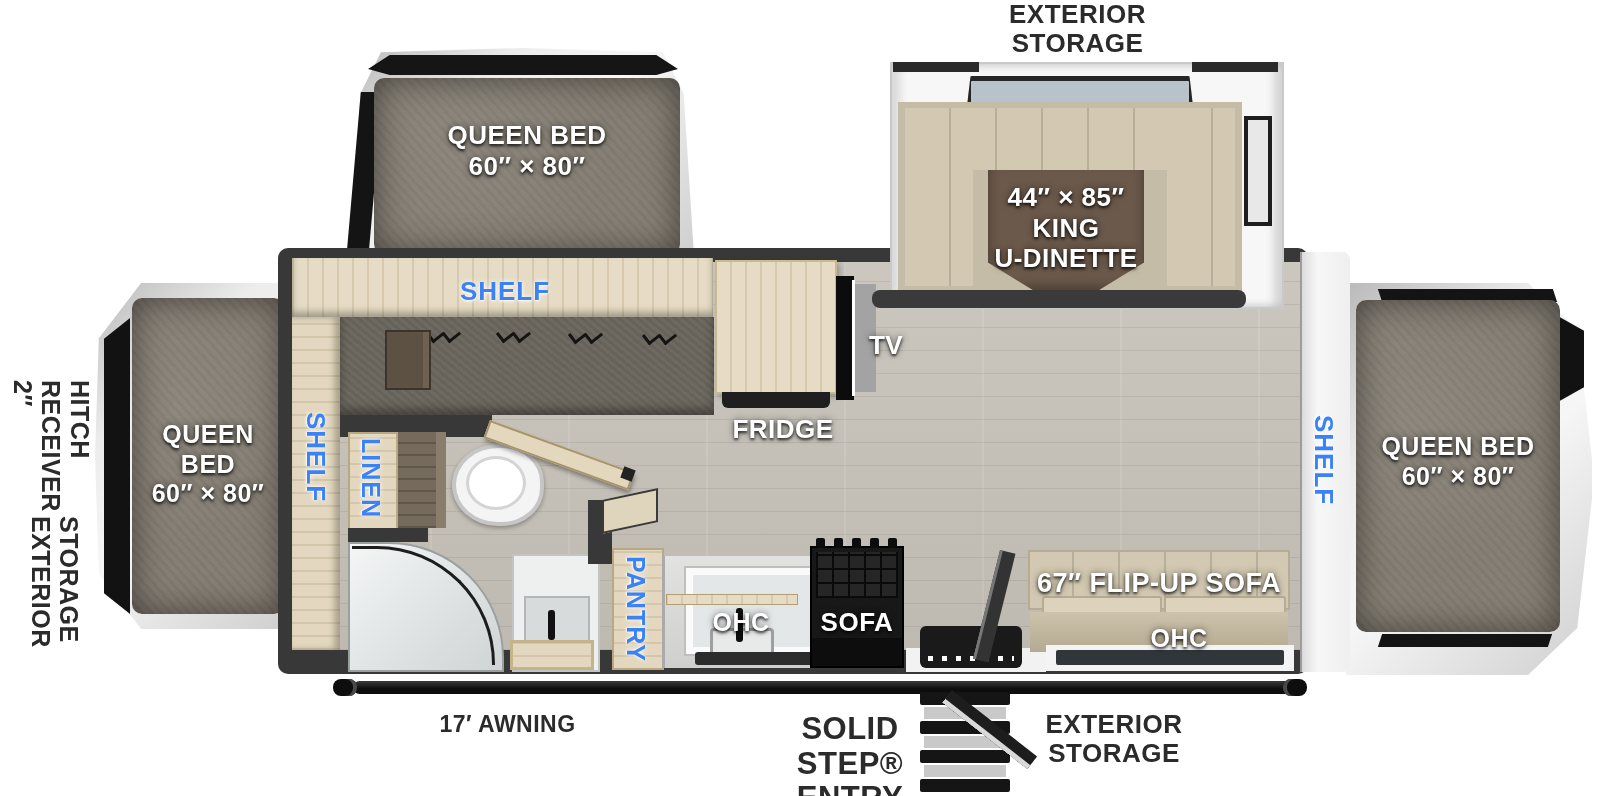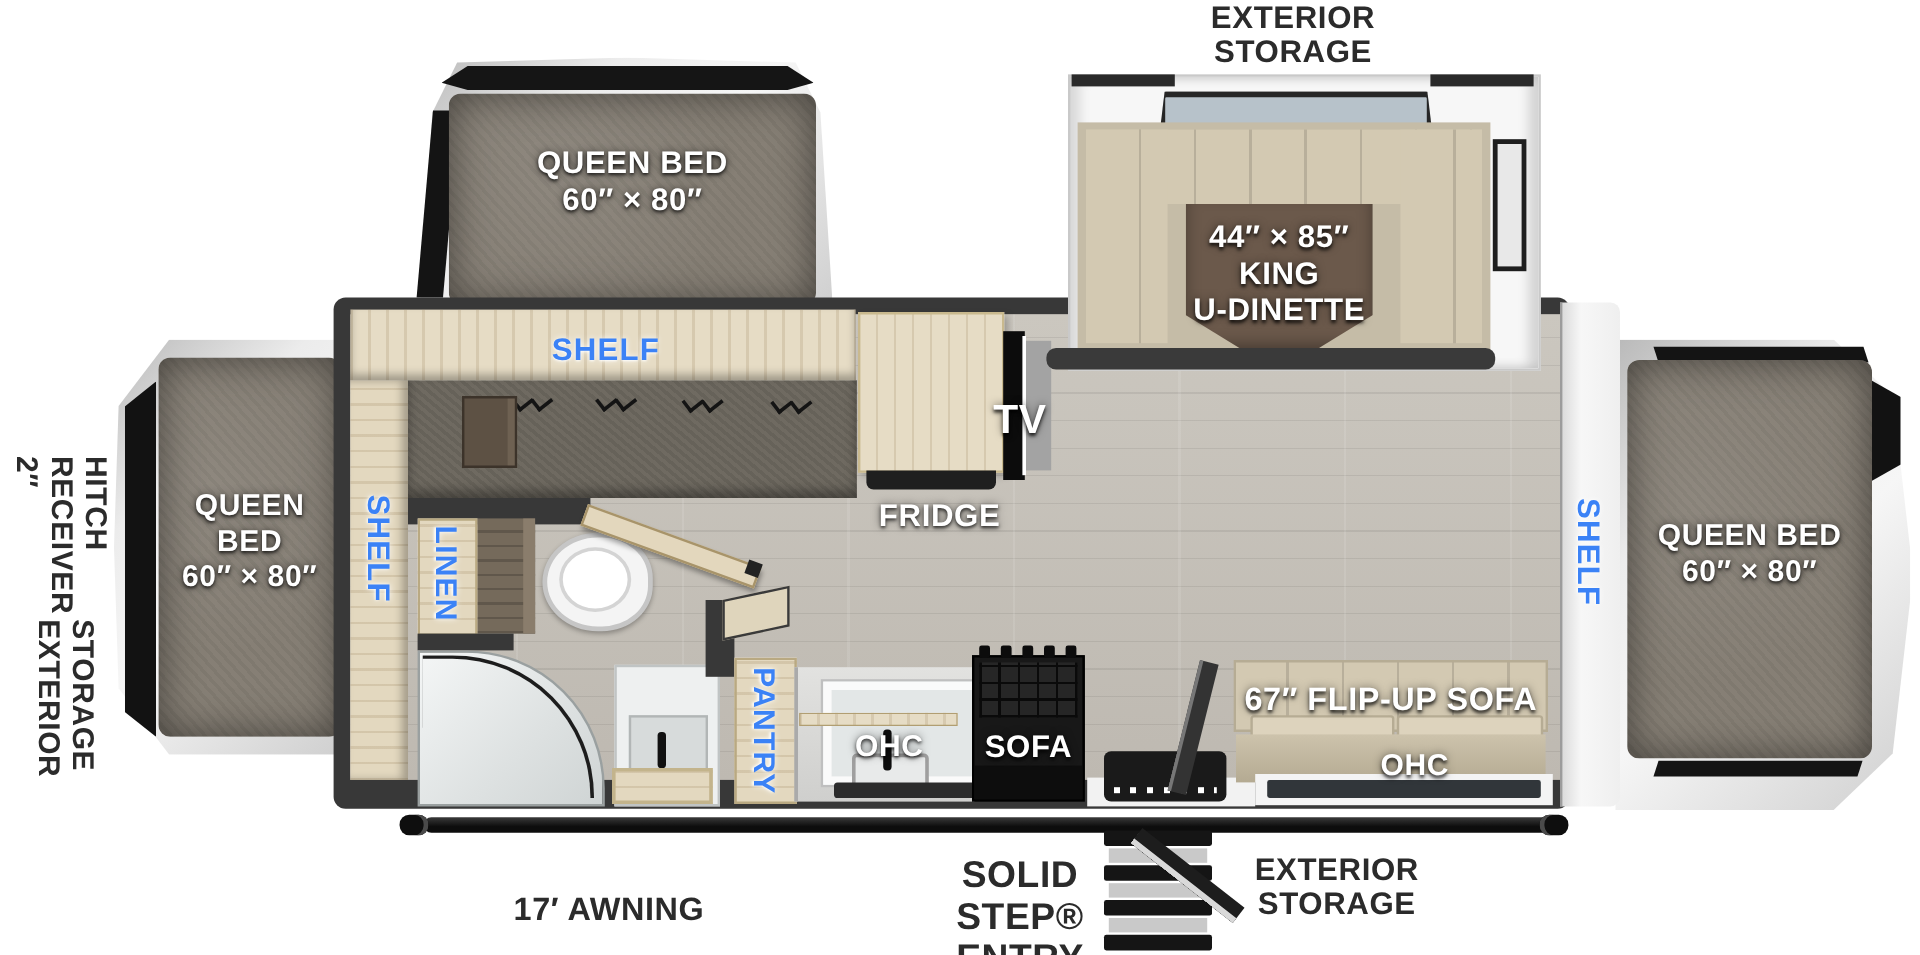--- a/index.html
+++ b/index.html
@@ -46,36 +46,36 @@
 
   <div class="abs lbl-dark pre v" style="left:8px;top:380px;width:86px;height:170px;font-size:25px;line-height:1.14;text-align:left;">2″
 RECEIVER
 HITCH</div>
   <div class="abs lbl-dark pre v" style="left:26px;top:516px;width:64px;height:160px;font-size:25px;line-height:1.14;text-align:left;">EXTERIOR
 STORAGE</div>
   <div class="abs lbl-dark pre" style="left:985px;top:0px;width:185px;font-size:26px;">EXTERIOR
 STORAGE</div>
   <div class="abs lbl-dark pre" style="left:1023px;top:710px;width:182px;font-size:26px;">EXTERIOR
 STORAGE</div>
-  <div class="abs lbl-dark" style="left:425px;top:744px;width:165px;font-size:27px;">17′ AWNING</div>
+  <div class="abs lbl-dark" style="left:425px;top:712px;width:165px;font-size:23px;">17′ AWNING</div>
   <div class="abs lbl-dark pre" style="left:790px;top:712px;width:120px;font-size:31px;line-height:1.12;">SOLID
 STEP®
 ENTRY</div>
 
   <div class="abs silver" style="left:350px;top:48px;width:344px;height:208px;clip-path:polygon(0 100%,3% 22%,9% 2%,50% 0,91% 2%,97% 22%,100% 100%);"></div>
   <div class="abs" style="left:368px;top:55px;width:310px;height:20px;background:#151515;clip-path:polygon(0 70%,7% 0,93% 0,100% 70%,93% 100%,7% 100%);"></div>
   <div class="abs" style="left:354px;top:92px;width:22px;height:156px;background:#141414;transform:skewX(-5deg);"></div>
   <div class="abs mattress" style="left:374px;top:78px;width:306px;height:176px;"></div>
   <div class="abs lbl-light pre" style="left:374px;top:120px;width:306px;font-size:26px;">QUEEN BED
 60″ × 80″</div>
 
   <div class="abs silver" style="left:95px;top:283px;width:192px;height:346px;clip-path:polygon(24% 0,100% 0,100% 100%,24% 100%,2% 84%,0 50%,2% 16%);"></div>
   <div class="abs" style="left:104px;top:318px;width:26px;height:296px;background:#121212;clip-path:polygon(0 7%,100% 0,100% 100%,0 93%);"></div>
   <div class="abs mattress" style="left:132px;top:298px;width:152px;height:316px;"></div>
-  <div class="abs lbl-light pre" style="left:132px;top:407px;width:152px;font-size:25px;">QUEEN
+  <div class="abs lbl-light pre" style="left:132px;top:420px;width:152px;font-size:25px;">QUEEN
 BED
 60″ × 80″</div>
 
   <div class="abs silver" style="left:1346px;top:283px;width:246px;height:392px;clip-path:polygon(0 0,74% 0,94% 12%,100% 45%,100% 55%,94% 88%,74% 100%,0 100%);"></div>
   <div class="abs" style="left:1380px;top:289px;width:175px;height:13px;background:#141414;transform:skewX(18deg);"></div>
   <div class="abs" style="left:1380px;top:634px;width:170px;height:13px;background:#141414;transform:skewX(-18deg);"></div>
   <div class="abs" style="left:1556px;top:315px;width:28px;height:88px;background:#121212;clip-path:polygon(0 0,100% 18%,100% 82%,0 100%);"></div>
   <div class="abs mattress" style="left:1356px;top:300px;width:204px;height:332px;"></div>
   <div class="abs lbl-light pre" style="left:1356px;top:432px;width:204px;font-size:25px;">QUEEN BED
 60″ × 80″</div>
@@ -154,21 +154,21 @@
   <div class="abs lbl-light" style="left:1030px;top:568px;width:258px;font-size:27px;">67″ FLIP-UP SOFA</div>
   <div class="abs" style="left:1046px;top:645px;width:248px;height:26px;background:#f4f4f4;"></div>
   <div class="abs" style="left:1056px;top:650px;width:228px;height:15px;background:#31363a;border-radius:2px;"></div>
   <div class="abs lbl-light" style="left:1138px;top:624px;width:82px;font-size:25px;">OHC</div>
 
   <div class="abs wood" style="left:715px;top:260px;width:122px;height:134px;box-shadow:inset 0 0 0 2px #c9b98e,3px 3px 6px rgba(0,0,0,.25);"></div>
   <div class="abs" style="left:722px;top:392px;width:108px;height:16px;background:#1f1f1f;border-radius:0 0 6px 6px;"></div>
   <div class="abs" style="left:854px;top:284px;width:22px;height:108px;background:#a3a3a3;"></div>
   <div class="abs" style="left:836px;top:276px;width:18px;height:124px;background:#0c0c0c;"></div>
   <div class="abs" style="left:852px;top:280px;width:3px;height:116px;background:#fff;"></div>
-  <div class="abs lbl-light" style="left:820px;top:330px;width:60px;font-size:34px;">TV</div>
+  <div class="abs lbl-light" style="left:856px;top:330px;width:60px;font-size:26px;">TV</div>
   <div class="abs lbl-light" style="left:718px;top:414px;width:130px;font-size:26px;">FRIDGE</div>
 
   <div class="abs" style="left:890px;top:62px;width:390px;height:243px;background:#f7f7f7;border:2px solid #c9c9c9;box-shadow:inset -8px 0 10px rgba(0,0,0,.15),inset 8px 0 10px rgba(0,0,0,.12);"></div>
   <div class="abs" style="left:893px;top:62px;width:86px;height:10px;background:#2a2a2a;"></div>
   <div class="abs" style="left:1192px;top:62px;width:86px;height:10px;background:#2a2a2a;"></div>
   <div class="abs" style="left:966px;top:76px;width:218px;height:28px;background:#b7c2ca;border:5px solid #262626;border-radius:6px;clip-path:polygon(2% 0,98% 0,100% 100%,0 100%);"></div>
   <div class="abs" style="left:898px;top:102px;width:344px;height:190px;background:#c5bca7;"></div>
   <div class="abs cushion" style="left:905px;top:108px;width:330px;height:62px;"></div>
   <div class="abs cushion" style="left:905px;top:108px;width:68px;height:178px;"></div>
   <div class="abs cushion" style="left:1167px;top:108px;width:68px;height:178px;"></div>

